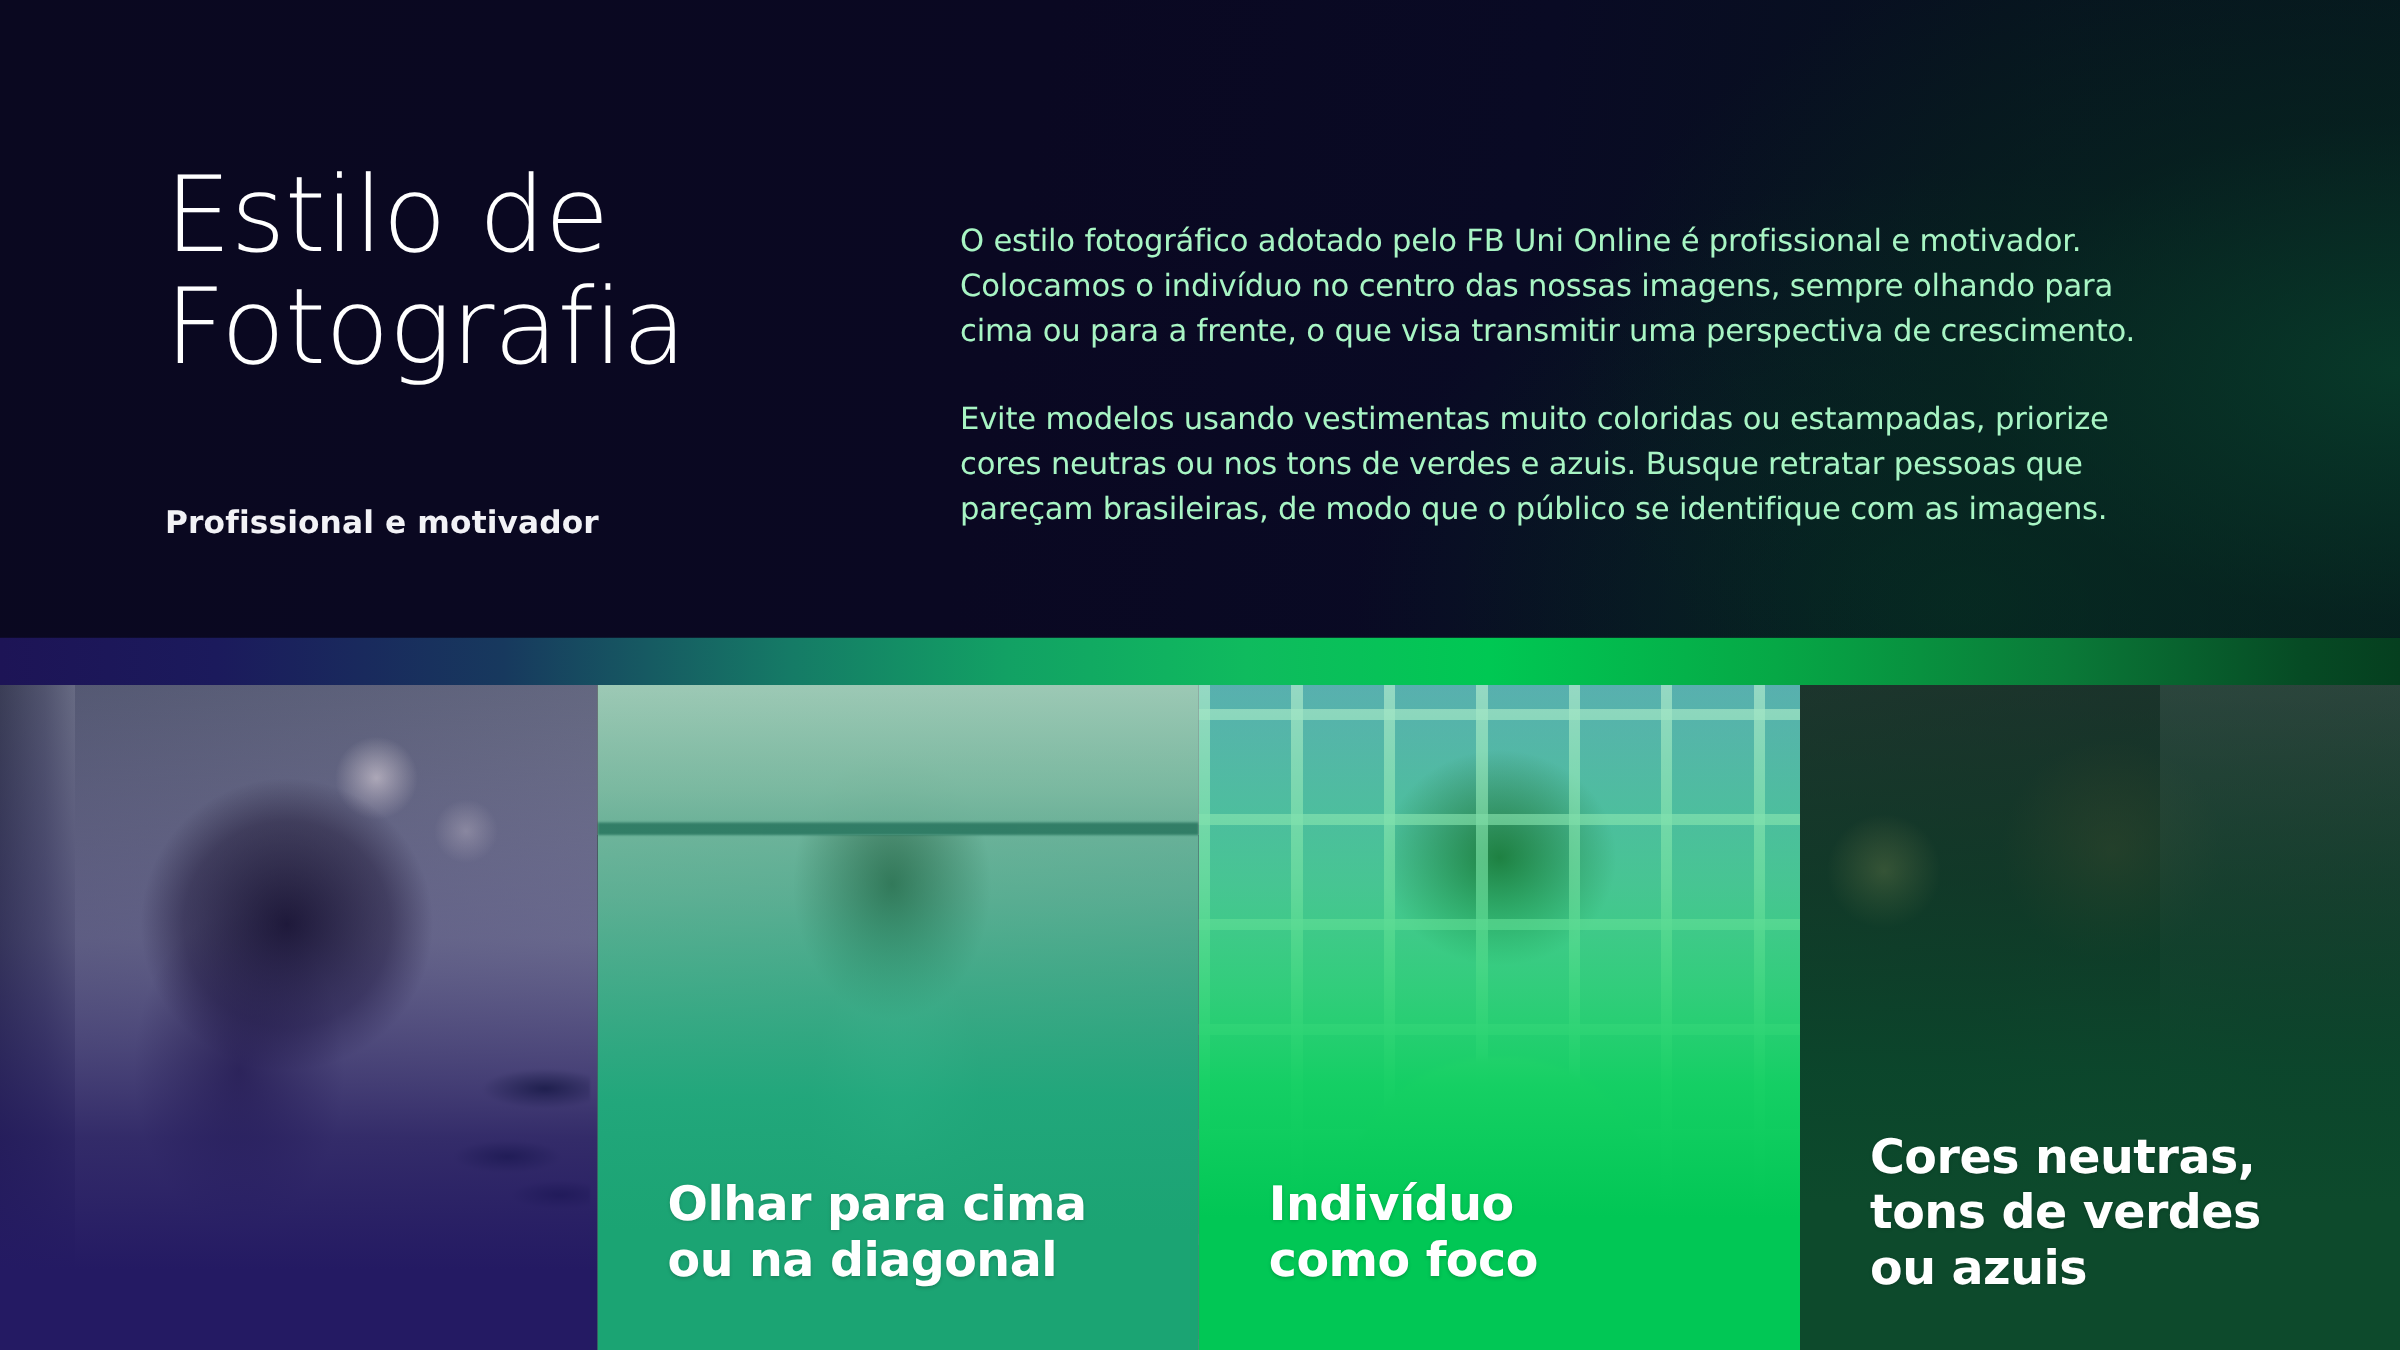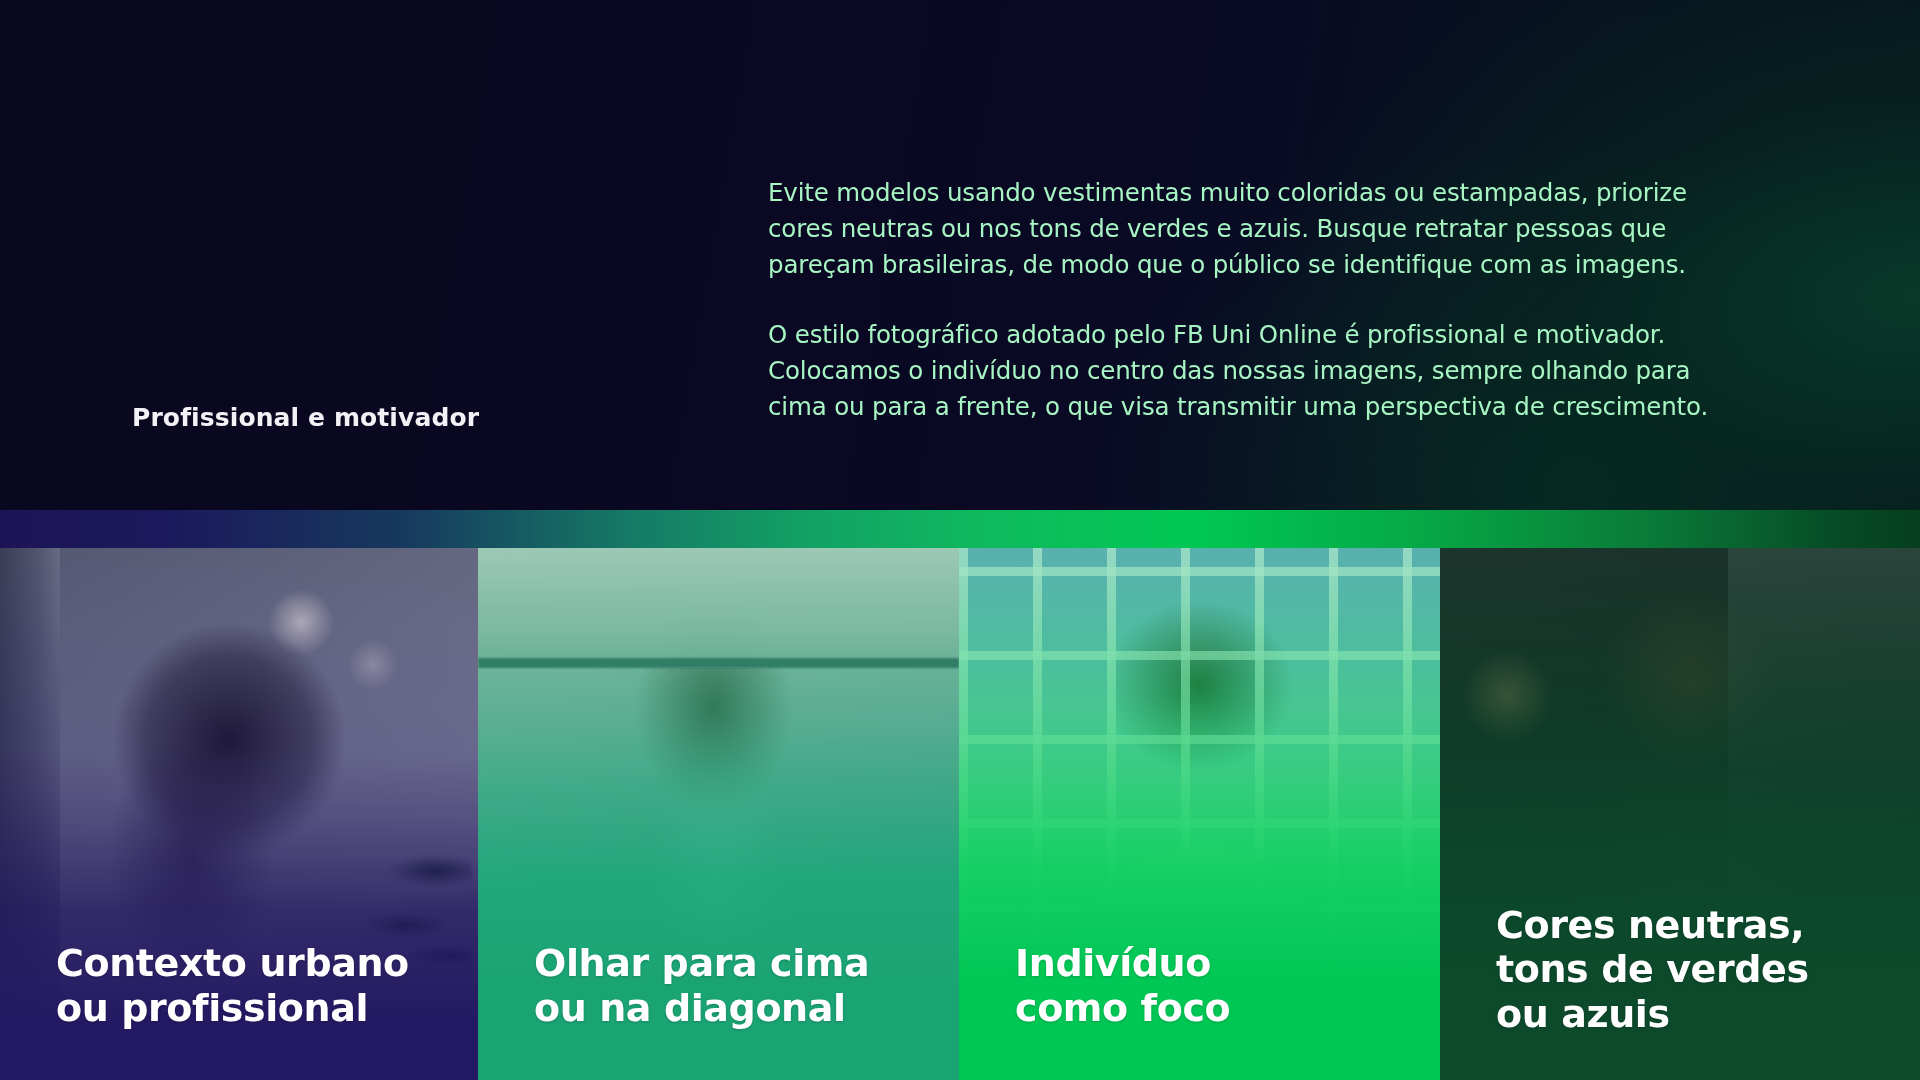--- a/index.html
+++ b/index.html
@@ -161,47 +161,49 @@
   .t4 { background:linear-gradient(180deg, rgba(8,62,38,0.40) 0%, rgba(8,66,40,0.66) 30%, rgba(10,72,44,0.93) 58%, #0d4a2c 78%, #0d4a2c 100%); }
 </style>
 </head>
 <body>
 
 <div class="slide">
 
   <section class="top">
     <div class="top-inner">
 
+      <div class="title-block">
+        <h1 class="title">Estilo de
+Fotografia</h1>
+      </div>
 
       <div class="subtitle">Profissional e motivador</div>
 
       <div class="body-block">
+        <p class="para">O estilo fotográfico adotado pelo FB Uni Online é profissional e motivador.
+Colocamos o indivíduo no centro das nossas imagens, sempre olhando para
+cima ou para a frente, o que visa transmitir uma perspectiva de crescimento.</p>
         <p class="para">Evite modelos usando vestimentas muito coloridas ou estampadas, priorize
 cores neutras ou nos tons de verdes e azuis. Busque retratar pessoas que
 pareçam brasileiras, de modo que o público se identifique com as imagens.</p>
-        <p class="para">O estilo fotográfico adotado pelo FB Uni Online é profissional e motivador.
-Colocamos o indivíduo no centro das nossas imagens, sempre olhando para
-cima ou para a frente, o que visa transmitir uma perspectiva de crescimento.</p>
       </div>
 
     </div>
   </section>
 
   <div class="gradient-bar"></div>
 
   <section class="cards">
 
     <div class="card c1">
       <div class="photo p1">
           <div class="strip"></div>
           <div class="leaf"></div>
         </div>
       <div class="tint t1"></div>
-      <div class="caption">Contexto urbano
-ou profissional</div>
     </div>
 
     <div class="card c2">
       <div class="photo p2">
           <div class="ceil"></div>
           <div class="beam"></div>
         </div>
       <div class="tint t2"></div>
       <div class="caption">Olhar para cima
 ou na diagonal</div>

